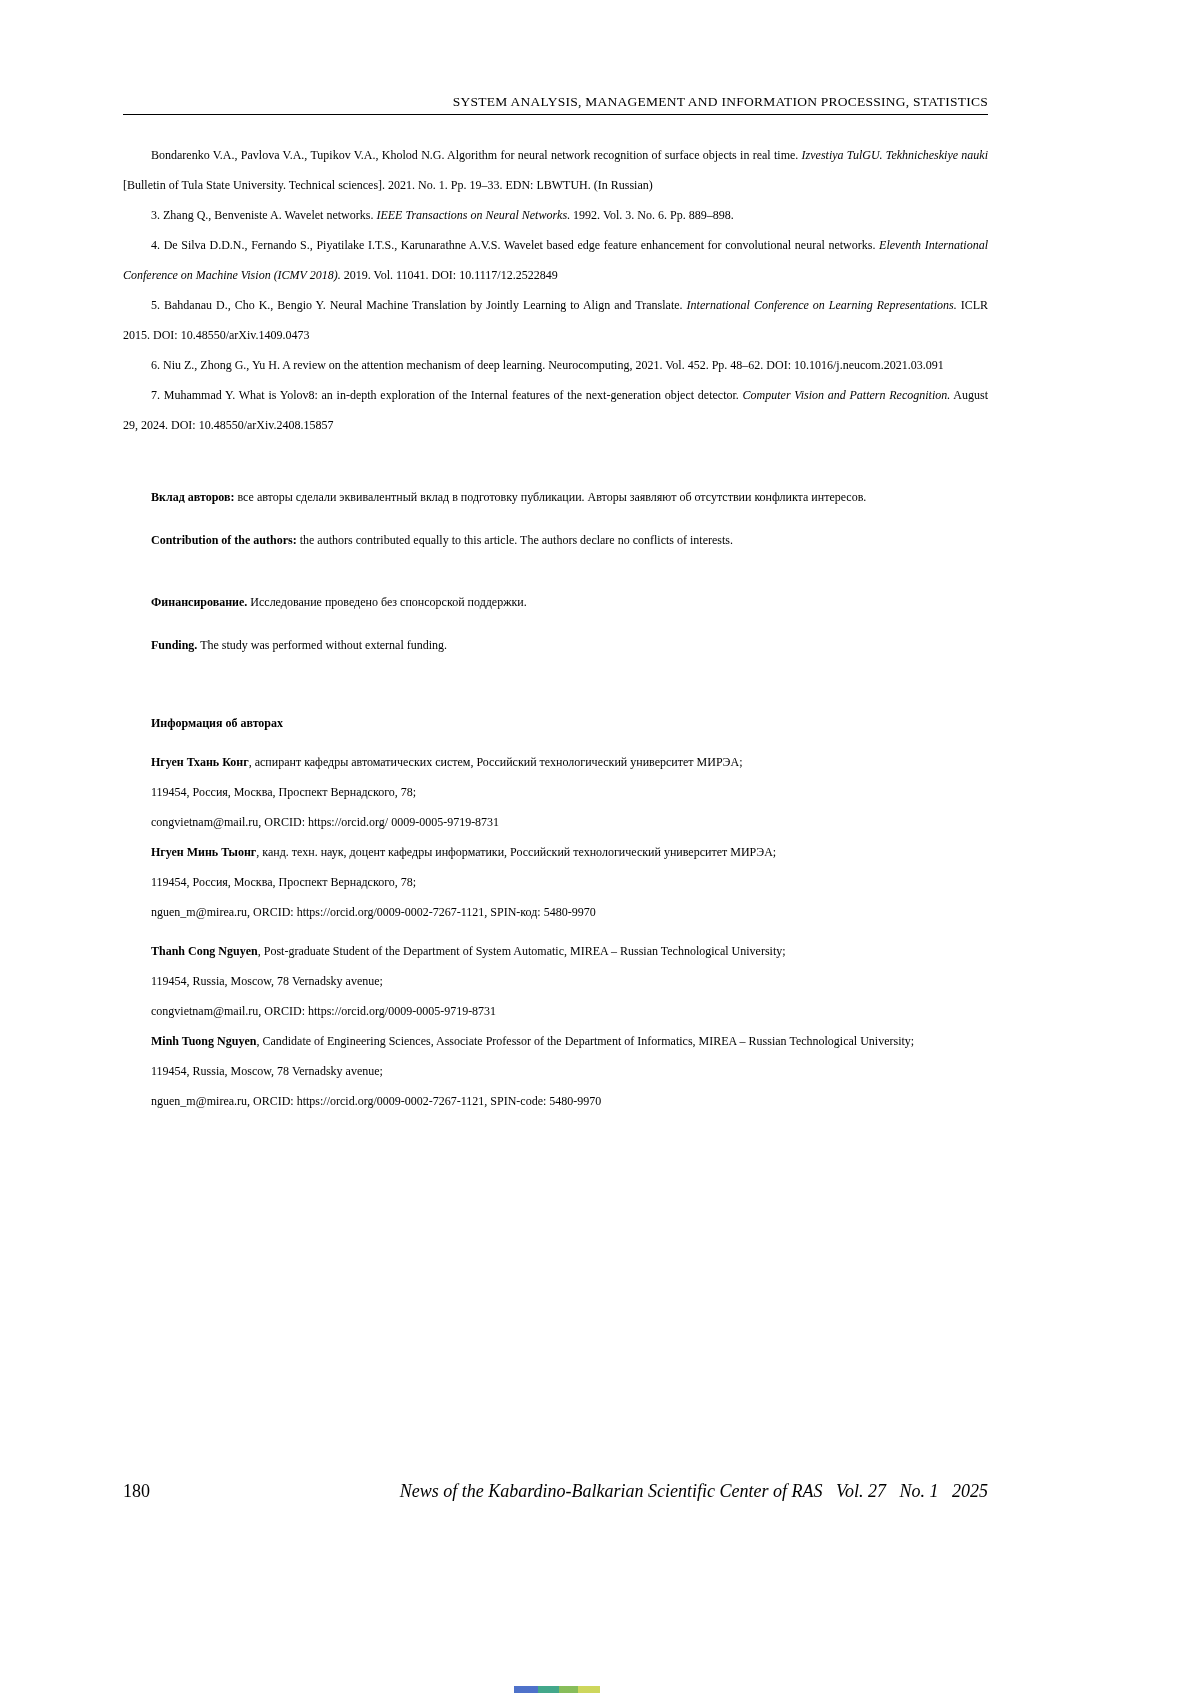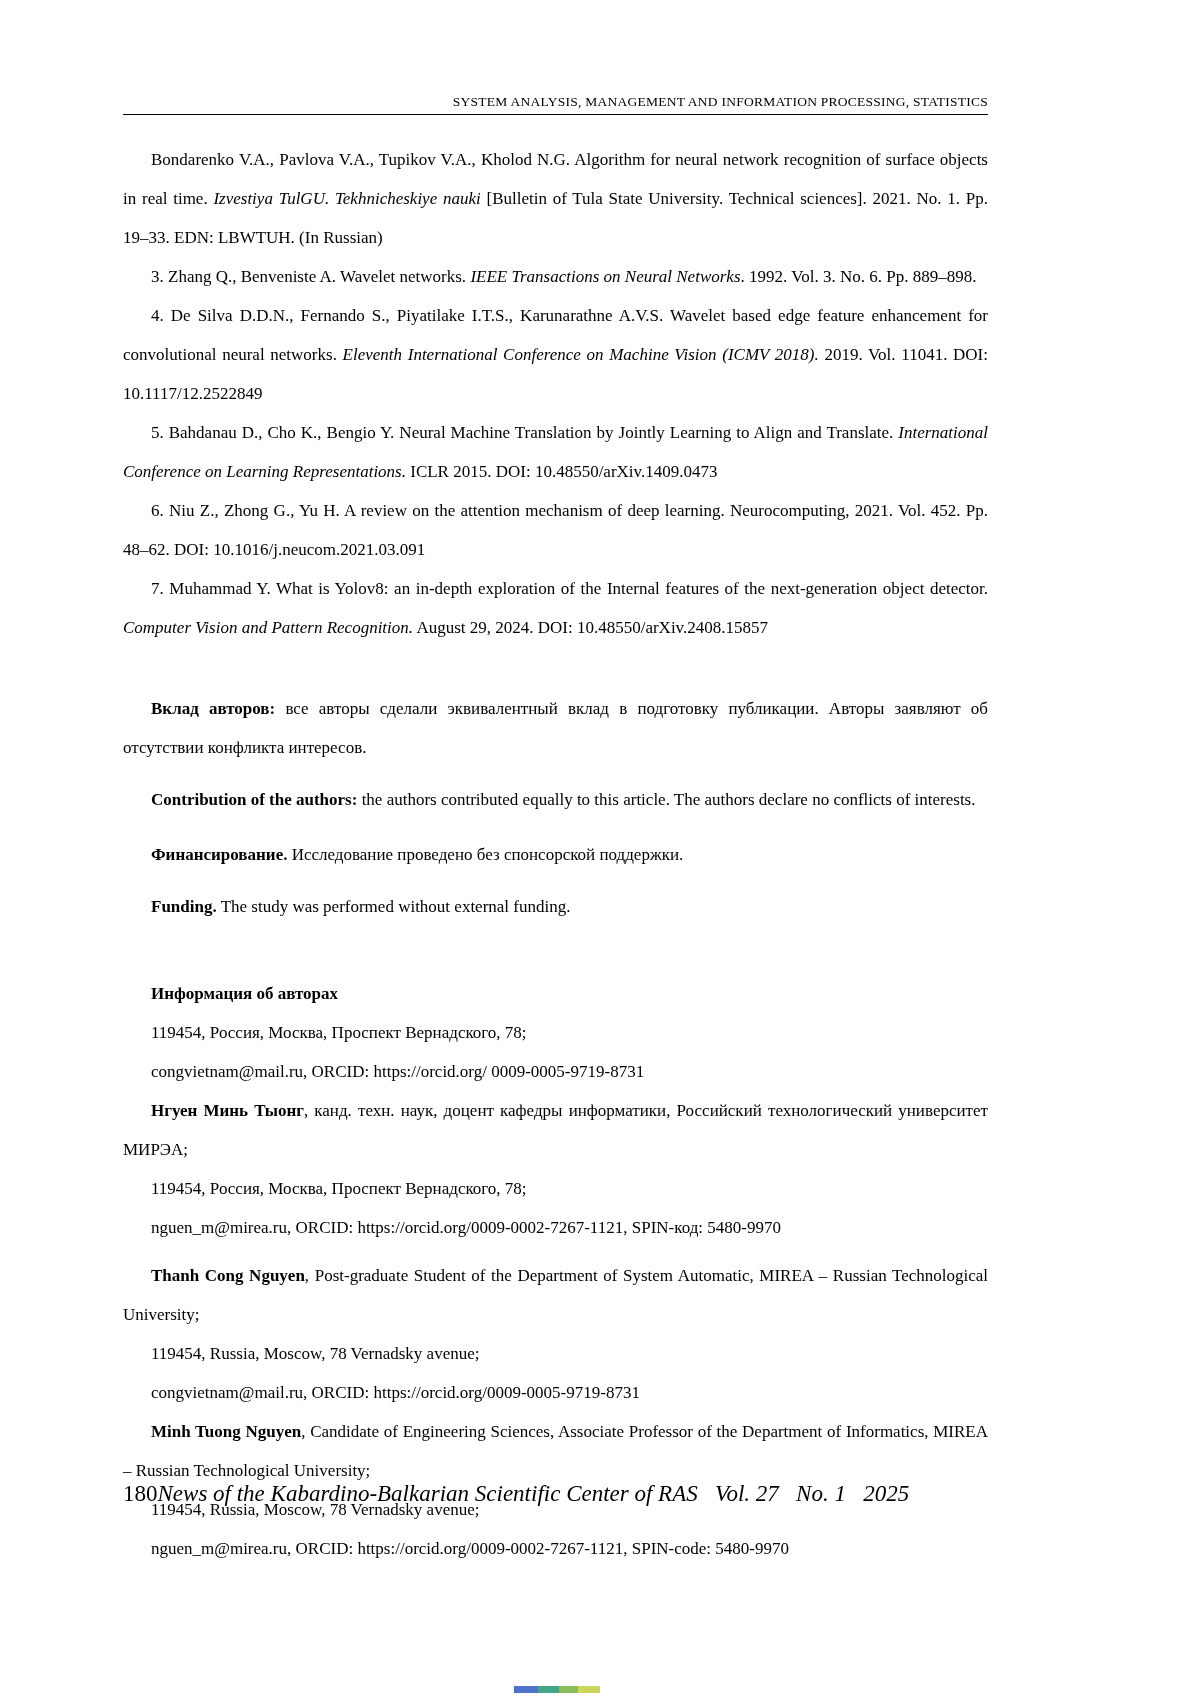--- a/index.html
+++ b/index.html
@@ -11,34 +11,34 @@
   .running-header {
     position:absolute; left:123px; top:94px; width:865px;
     text-align:right; font-size:13.5px; letter-spacing:0.25px; white-space:nowrap;
   }
   .header-rule {
     position:absolute; left:123px; top:114px; width:865px; height:0;
     border-top:1.7px solid #000;
   }
   .content { position:absolute; left:123px; top:140px; width:865px; }
   .para {
-    font-size:17px; line-height:39px; text-align:justify; text-indent:28px;
+    font-size:12px; line-height:30px; text-align:justify; text-indent:28px;
   }
   .heading { font-weight:bold; text-align:left; }
   span.b { font-weight:bold; }
   span.i { font-style:italic; }
   .gap-xl { margin-top:42px; }
   .gap-lg { margin-top:48px; }
-  .gap-md { margin-top:16px; }
+  .gap-md { margin-top:32px; }
   .gap-sm { margin-top:13px; }
   .gap-xs { margin-top:9px; }
   .page-footer {
     position:absolute; left:123px; top:1481px; width:865px;
-    display:flex; align-items:baseline;
-    font-size:23px;
+    display:flex; justify-content:space-between; align-items:baseline;
+    font-size:18px;
   }
   .journal-line { font-style:italic; white-space:pre; }
   .artifact {
     position:absolute; left:514px; top:1686px; width:86px; height:7px;
     background:linear-gradient(90deg,#3b62c4 0 28%, #2e9e7e 28% 52%, #7ab648 52% 74%, #c8d24a 74% 100%);
     opacity:0.9;
   }
 </style>
 </head>
 <body>
@@ -66,20 +66,21 @@
       <p class="para gap-sm"><span class="b">Contribution of the authors:</span><span> the authors contributed equally to this article. The authors declare no conflicts of interests.</span></p>
     </section>
 
     <section>
       <p class="para gap-md"><span class="b">Финансирование.</span><span> Исследование проведено без спонсорской поддержки.</span></p>
       <p class="para gap-sm"><span class="b">Funding.</span><span> The study was performed without external funding.</span></p>
     </section>
 
     <section>
       <p class="para heading gap-lg">Информация об авторах</p>
+      <p class="para gap-xs"><span class="b">Нгуен Тхань Конг</span><span>, аспирант кафедры автоматических систем, Российский технологический университет МИРЭА;</span></p>
       <p class="para"><span>119454, Россия, Москва, Проспект Вернадского, 78;</span></p>
       <p class="para"><span>congvietnam@mail.ru,  ORCID: https://orcid.org/ 0009-0005-9719-8731</span></p>
       <p class="para"><span class="b">Нгуен Минь Тыонг</span><span>, канд. техн. наук, доцент кафедры информатики, Российский технологический университет МИРЭА;</span></p>
       <p class="para"><span>119454, Россия, Москва, Проспект Вернадского, 78;</span></p>
       <p class="para"><span>nguen_m@mirea.ru, ORCID: https://orcid.org/0009-0002-7267-1121, SPIN-код: 5480-9970</span></p>
     </section>
 
     <section>
       <p class="para gap-xs"><span class="b">Thanh Cong Nguyen</span><span>, Post-graduate Student of the Department of System Automatic, MIREA – Russian Technological University;</span></p>
       <p class="para"><span>119454, Russia, Moscow, 78 Vernadsky avenue;</span></p>

